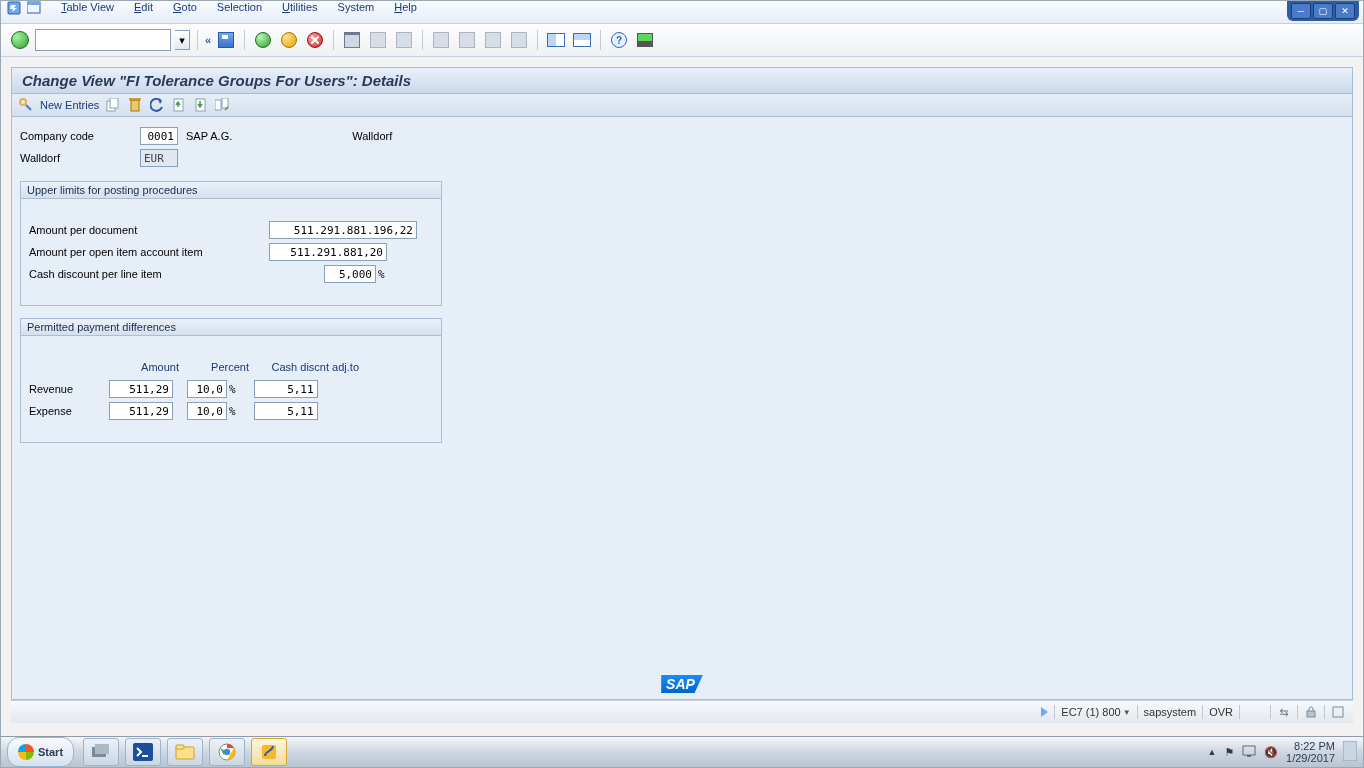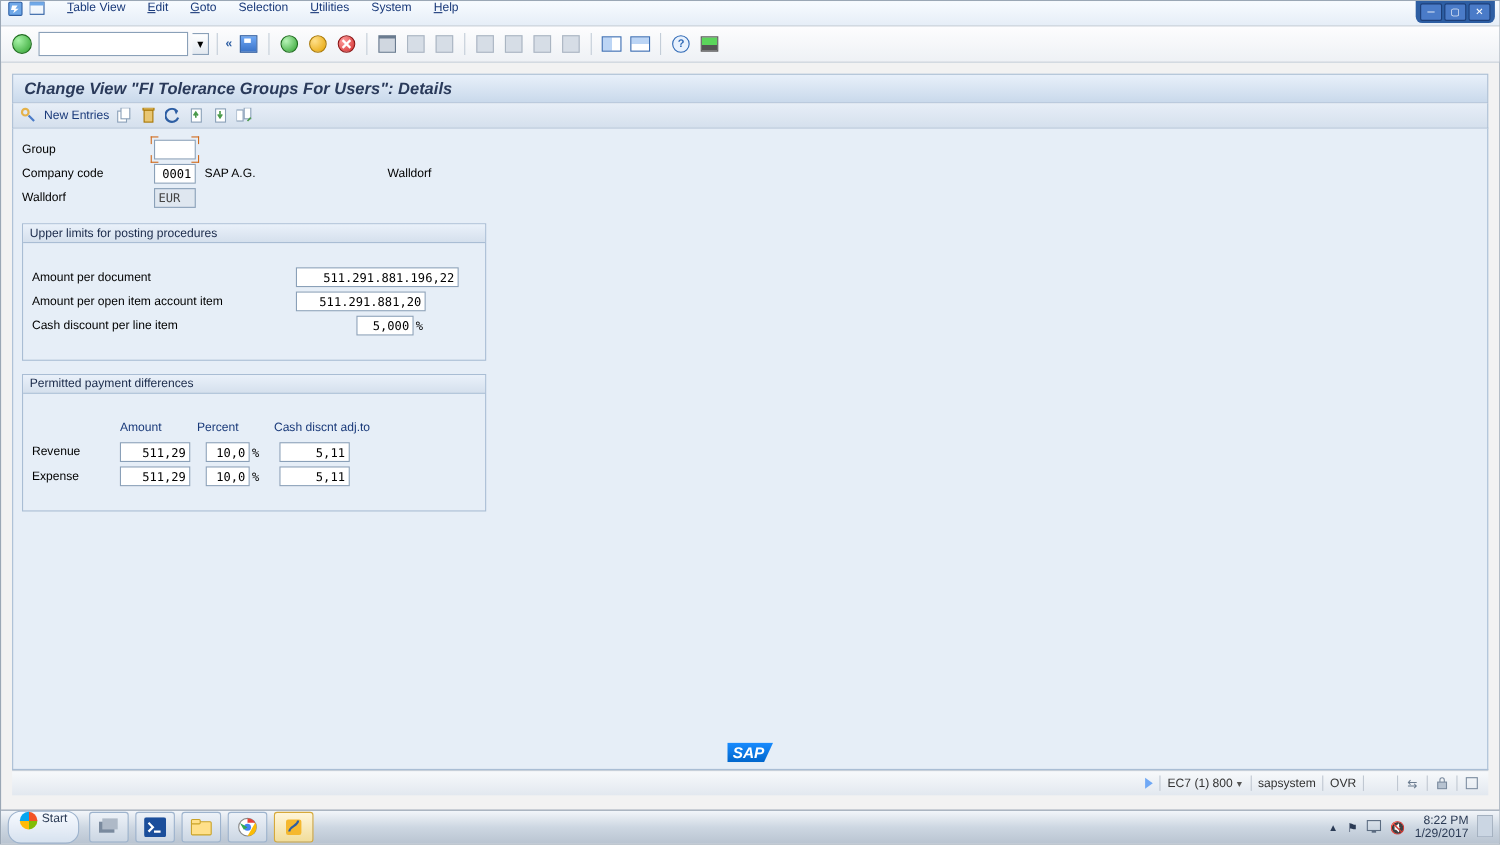--- a/index.html
+++ b/index.html
@@ -41,36 +41,36 @@
 .form-area{background:#e6eef7;border:1px solid #a9bdd4;border-top:none;padding:8px 8px 14px;height:560px;position:relative}
 .row{display:flex;align-items:center;height:22px}
 .lbl{width:120px}
 .inp{height:16px;border:1px solid #8aa0b8;background:#fff;font-family:monospace;font-size:11px;padding:0 3px;text-align:left}
 .inp.ro{background:#dfe7f0;color:#444}
 .fc{position:absolute;width:6px;height:6px;border:1px solid #d16a1c}
 .section{border:1px solid #a9bdd4;background:#e6eef7;margin-top:12px;width:420px}
 .section .sec-title{background:linear-gradient(#eaf1fa,#d5e0ed);border-bottom:1px solid #a9bdd4;padding:2px 6px;color:#1a2a4a}
 .section .sec-body{padding:20px 8px}
 .num-inp{height:16px;border:1px solid #8aa0b8;background:#fff;font-family:monospace;font-size:11px;padding:0 3px;text-align:right}
-.col-head{color:#1a3a7a;text-align:left}
+.col-head{color:#1a3a7a;text-align:right}
 .unit{font-family:monospace;margin-left:2px}
 
 .sap-logo{position:absolute;bottom:6px;left:50%;transform:translateX(-50%);font-weight:bold;font-style:italic;color:#0a6ed1;font-size:14px;display:flex;align-items:center}
 .sap-logo .shape{background:linear-gradient(#1a8cff,#0066cc);color:#fff;padding:1px 8px 1px 5px;clip-path:polygon(0 0,100% 0,80% 100%,0 100%)}
 
 .statusbar{position:absolute;left:0;right:0;height:22px;background:linear-gradient(#f7f9fb,#e2e8ef);border-top:1px solid #c7d0da;display:flex;align-items:center;padding:0 8px;font-size:11px;color:#333}
 .content-status{bottom:0}
 .statusbar .spacer{flex:1}
 .statusbar .sb-sep{width:1px;height:14px;background:#c0c8d2;margin:0 6px}
 .statusbar .sb-ico{width:14px;height:14px;display:inline-flex;align-items:center;justify-content:center;color:#6a7b8f}
 .play{width:0;height:0;border-top:5px solid transparent;border-bottom:5px solid transparent;border-left:7px solid #6fa8f5}
 .dd-small{font-size:8px;color:#555;margin-left:2px}
 
 .taskbar{position:absolute;left:0;right:0;bottom:0;height:30px;background:linear-gradient(#f3f6fa,#cdd7e2,#b9c4d1);border-top:1px solid #8d9aab;display:flex;align-items:center}
-.start-btn{height:28px;display:flex;padding:0 10px;background:linear-gradient(#f7faff,#d7e2ef);border:1px solid #9db3cd;border-radius:12px;margin:0 6px;font-weight:normal;color:#2b3b55}
+.start-btn{height:28px;display:flex;align-items:center;padding:0 10px;background:linear-gradient(#f7faff,#d7e2ef);border:1px solid #9db3cd;border-radius:12px;margin:0 6px;font-weight:bold;color:#2b3b55}
 .win-orb{width:16px;height:16px;border-radius:50%;margin-right:4px;background:conic-gradient(#f35325 0 25%,#81bc06 25% 50%,#ffba08 50% 75%,#05a6f0 75% 100%)}
 .task-ico{width:34px;height:26px;margin:0 3px;background:linear-gradient(#edf2f8,#cbd6e3);border:1px solid #9db3cd;border-radius:3px;display:flex;align-items:center;justify-content:center}
 .tray{margin-left:auto;display:flex;align-items:center;padding:0 6px;gap:8px;color:#2b3b55}
 .tray .time{text-align:right;line-height:1.1}
 </style>
 </head>
 <body>
 
 <div class="win">
 
@@ -206,30 +206,20 @@
           <svg width="16" height="14">
             <rect x="0" y="2" width="6" height="10" fill="#fff" stroke="#8aa0b8"></rect>
             <rect x="7" y="0" width="6" height="10" fill="#fff" stroke="#8aa0b8"></rect>
             <path d="M10 12 l3 -3" stroke="#4a9a4a" stroke-width="1.5"></path>
           </svg>
         </span>
     </div>
 
     <div class="form-area">
       <div class="row">
-        <span class="lbl">Group</span>
-        <span style="position:relative">
-          <input class="inp" style="width: 30px;" value="">
-          <span class="fc" style="left:-3px;top:-3px;border-right:none;border-bottom:none"></span>
-          <span class="fc" style="right:-3px;top:-3px;border-left:none;border-bottom:none"></span>
-          <span class="fc" style="left:-3px;bottom:-3px;border-right:none;border-top:none"></span>
-          <span class="fc" style="right:-3px;bottom:-3px;border-left:none;border-top:none"></span>
-        </span>
-      </div>
-      <div class="row">
         <span class="lbl">Company code</span>
         <input class="inp" style="width: 30px; text-align: right;" value="0001">
         <span style="margin-left:8px">SAP A.G.</span>
         <span style="margin-left:120px">Walldorf</span>
       </div>
       <div class="row">
         <span class="lbl">Walldorf</span>
         <input class="inp ro" style="width: 30px;" readonly="" value="EUR">
       </div>
 

